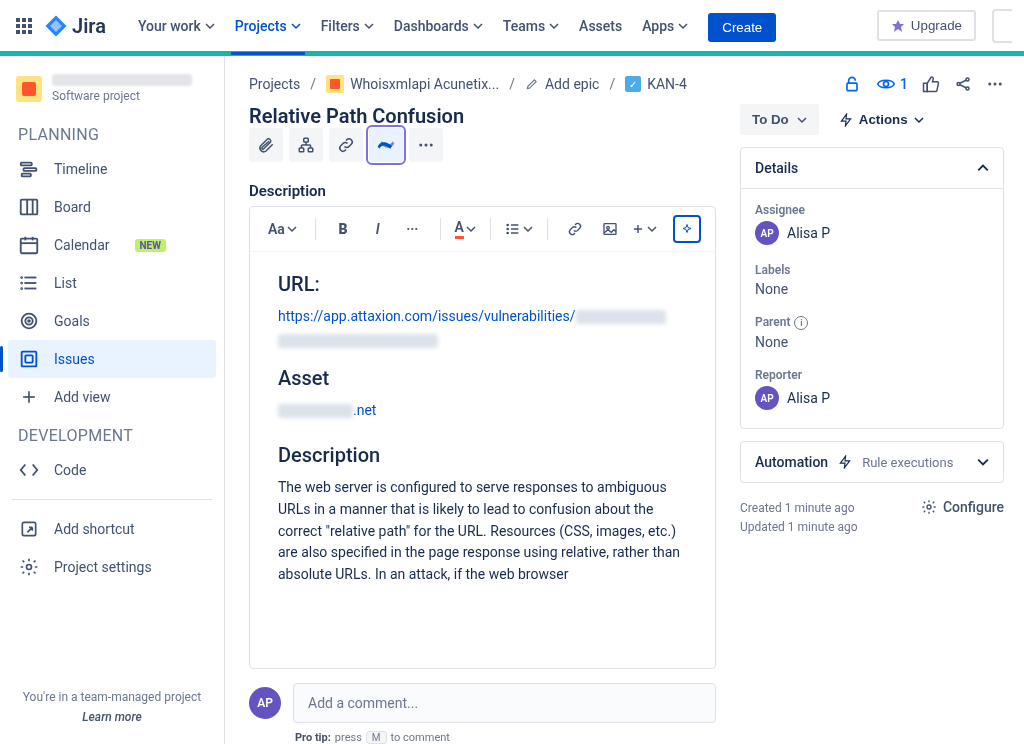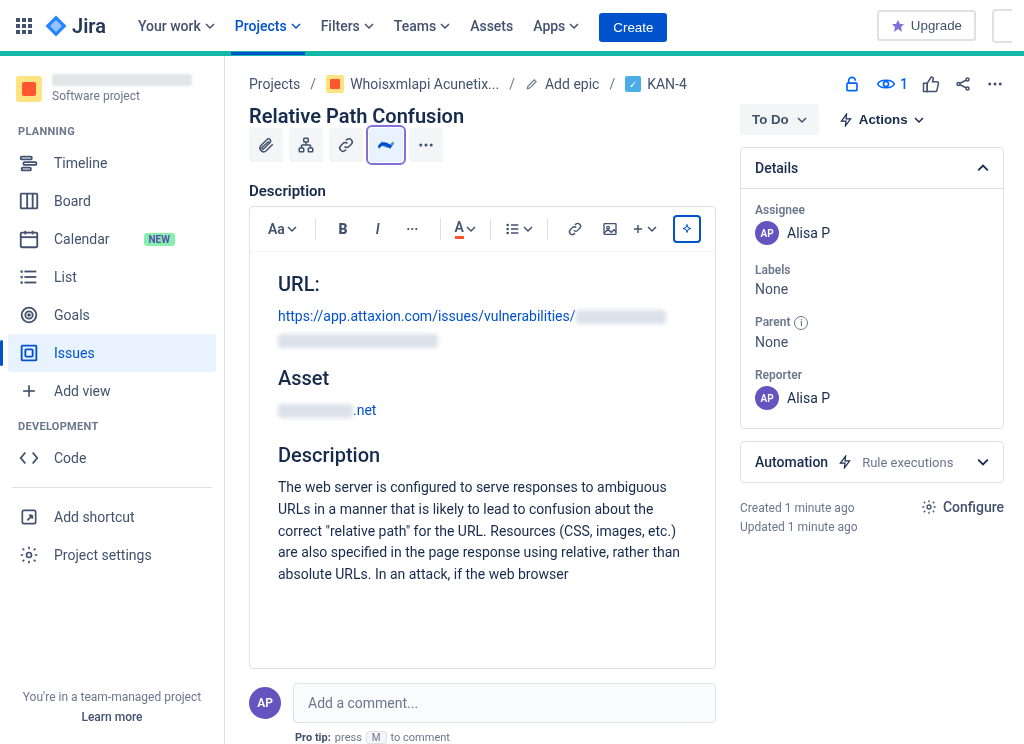--- a/index.html
+++ b/index.html
@@ -26,28 +26,28 @@
 .main { display: flex; height: calc(744px - 56px); }
 
 
 .sidebar { width: 225px; border-right: 1px solid #dfe1e6; padding: 18px 8px 8px 8px; display: flex; flex-direction: column; overflow: hidden; }
 .proj-header { display: flex; align-items: center; gap: 10px; padding: 0 8px 12px 8px; }
 .proj-icon { width: 26px; height: 26px; background: #FFE380; border-radius: 3px; display: flex; align-items: center; justify-content: center; }
 .proj-icon-inner { width: 14px; height: 14px; background: #FF5630; border-radius: 2px; }
 .proj-name-area { flex: 1; }
 .proj-name { height: 12px; width: 140px; background: #e3e5e9; border-radius: 3px; filter: blur(1px); }
 .proj-type { font-size: 12px; color: #6B778C; margin-top: 3px; }
-.section-label { font-size: 11px; font-weight: 700; color: #6B778C; text-transform: uppercase; padding: 10px 10px 6px 10px; letter-spacing: 0.3px; }
+.section-label { font-size: 16px; font-weight: 400; color: #6B778C; text-transform: uppercase; padding: 10px 10px 6px 10px; letter-spacing: 0.3px; }
 .side-item { display: flex; align-items: center; gap: 14px; padding: 8px 10px; border-radius: 3px; cursor: pointer; color: #42526E; position: relative; }
 .side-item.selected { background: #E9F2FF; color: #0052CC; }
 .side-item.selected::before { content: ""; position: absolute; left: -8px; top: 6px; bottom: 6px; width: 3px; background: #0052CC; border-radius: 2px; }
 .side-icon { width: 22px; height: 22px; display: flex; align-items: center; justify-content: center; flex-shrink: 0; }
-.badge-new { background: #86efac; color: #5E4DB2; font-size: 10px; font-weight: 700; padding: 1px 5px; border-radius: 3px; margin-left: 20px; }
+.badge-new { background: #bef264; color: #5E4DB2; font-size: 10px; font-weight: 700; padding: 1px 5px; border-radius: 3px; margin-left: 11px; }
 .sidebar-bottom { margin-top: auto; text-align: center; font-size: 12px; color: #6B778C; padding: 8px 0 12px 0; }
-.sidebar-bottom a { color: #42526E; text-decoration: none; font-weight: 500; display: block; margin-top: 6px; }
+.sidebar-bottom a { color: #42526E; text-decoration: none; font-weight: 500; display: block; margin-top: 6px; font-style: italic; }
 .divider { height: 1px; background: #dfe1e6; margin: 10px 4px; }
 
 
 .content { flex: 1; padding: 18px 20px 0 24px; display: flex; flex-direction: column; overflow: hidden; }
 .breadcrumb-row { display: flex; align-items: center; gap: 10px; font-size: 14px; color: #6B778C; }
 .breadcrumb-row .bc-link { cursor: pointer; color: #42526E; }
 .bc-sep { color: #6B778C; }
 .bc-item { display: flex; align-items: center; gap: 6px; }
 .bc-proj-icon { width: 18px; height: 18px; background: #FFE380; border-radius: 2px; display: flex; align-items: center; justify-content: center; }
 .bc-proj-icon-inner { width: 10px; height: 10px; background: #FF5630; border-radius: 1px; }
@@ -149,20 +149,26 @@
           <path d="M1 3 L5 7 L9 3" stroke="currentColor" fill="none" stroke-width="1.5"></path>
         </svg>
       </div>
     <div class="nav-item">
         <span>Filters</span>
         <svg class="chev" viewBox="0 0 10 10">
           <path d="M1 3 L5 7 L9 3" stroke="currentColor" fill="none" stroke-width="1.5"></path>
         </svg>
       </div>
     <div class="nav-item">
+        <span>Dashboards</span>
+        <svg class="chev" viewBox="0 0 10 10">
+          <path d="M1 3 L5 7 L9 3" stroke="currentColor" fill="none" stroke-width="1.5"></path>
+        </svg>
+      </div>
+    <div class="nav-item">
         <span>Teams</span>
         <svg class="chev" viewBox="0 0 10 10">
           <path d="M1 3 L5 7 L9 3" stroke="currentColor" fill="none" stroke-width="1.5"></path>
         </svg>
       </div>
     <div class="nav-item">
         <span>Assets</span>
       </div>
     <div class="nav-item">
         <span>Apps</span>

